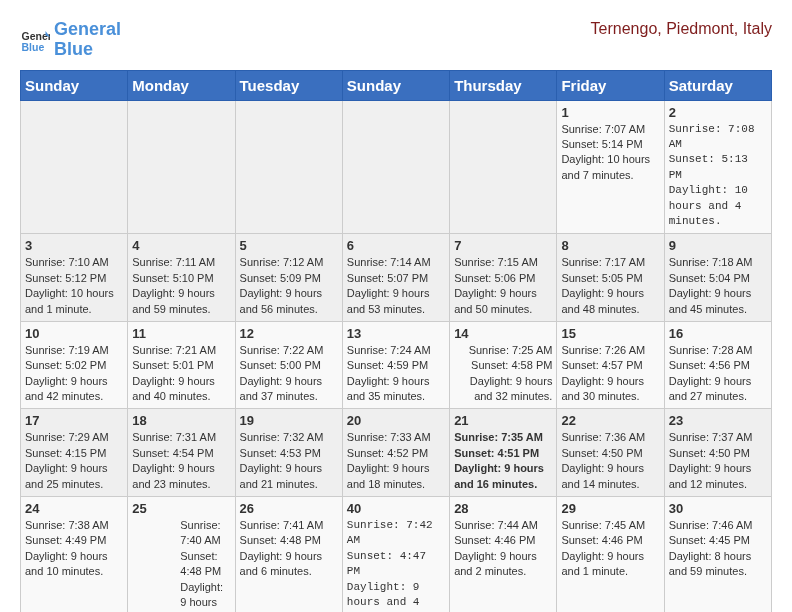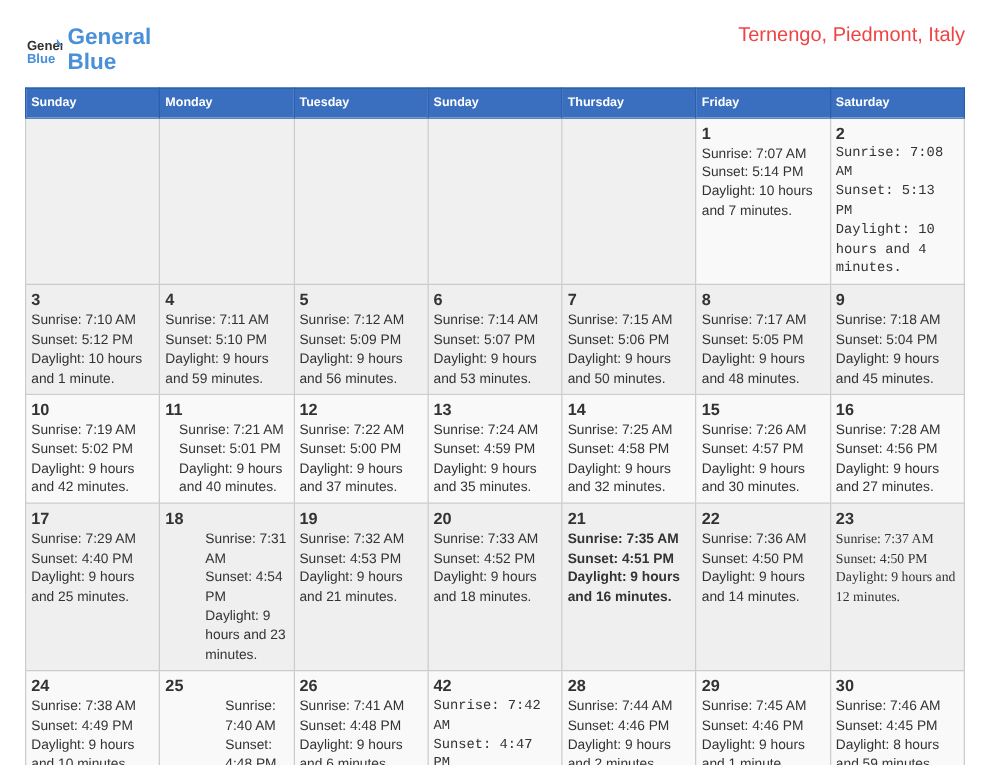--- a/index.html
+++ b/index.html
@@ -37,33 +37,33 @@
     .title-block {
       text-align: right;
     }
     .month-title {
       font-size: 36px;
       font-weight: normal;
       color: #333;
     }
     .location {
       font-size: 16px;
-      color: #ef4444;
+      color: #7f1d1d;
     }
     .calendar {
       width: 100%;
       border-collapse: collapse;
       font-size: 11px;
     }
     .calendar th {
       background: #3a6fbf;
       color: #fff;
       padding: 6px 4px;
       text-align: left;
-      font-size: 10px;
+      font-size: 15px;
       font-weight: bold;
       border: 1px solid #2a5faf;
     }
     .calendar td {
       border: 1px solid #ccc;
       vertical-align: top;
       padding: 4px;
       width: 107px;
       min-height: 80px;
       color: #333;
@@ -191,65 +191,65 @@
       </tr>
       <tr>
         <td>
           <span class="day-number">10</span>
           <div class="day-info" style="white-space: pre-line;">Sunrise: 7:19 AM
 Sunset: 5:02 PM
 Daylight: 9 hours and 42 minutes.</div>
         </td>
         <td>
           <span class="day-number">11</span>
-          <div class="day-info" style="white-space: pre-line; margin-left: 11px;">Sunrise: 7:21 AM
+          <div class="day-info" style="white-space: pre-line;">Sunrise: 7:21 AM
 Sunset: 5:01 PM
 Daylight: 9 hours and 40 minutes.</div>
         </td>
         <td>
           <span class="day-number">12</span>
           <div class="day-info" style="white-space: pre-line;">Sunrise: 7:22 AM
 Sunset: 5:00 PM
 Daylight: 9 hours and 37 minutes.</div>
         </td>
         <td>
           <span class="day-number">13</span>
           <div class="day-info" style="white-space: pre-line;">Sunrise: 7:24 AM
 Sunset: 4:59 PM
 Daylight: 9 hours and 35 minutes.</div>
         </td>
         <td>
           <span class="day-number">14</span>
-          <div class="day-info" style="white-space: pre-line;">Sunrise: 7:25 AM
+          <div class="day-info" style="white-space: pre-line; text-align: right;">Sunrise: 7:25 AM
 Sunset: 4:58 PM
 Daylight: 9 hours and 32 minutes.</div>
         </td>
         <td>
           <span class="day-number">15</span>
           <div class="day-info" style="white-space: pre-line;">Sunrise: 7:26 AM
 Sunset: 4:57 PM
 Daylight: 9 hours and 30 minutes.</div>
         </td>
         <td>
           <span class="day-number">16</span>
           <div class="day-info" style="white-space: pre-line;">Sunrise: 7:28 AM
 Sunset: 4:56 PM
 Daylight: 9 hours and 27 minutes.</div>
         </td>
       </tr>
       <tr>
         <td>
           <span class="day-number">17</span>
           <div class="day-info" style="white-space: pre-line;">Sunrise: 7:29 AM
-Sunset: 4:40 PM
+Sunset: 4:15 PM
 Daylight: 9 hours and 25 minutes.</div>
         </td>
         <td>
           <span class="day-number">18</span>
-          <div class="day-info" style="white-space: pre-line; margin-left: 32px;">Sunrise: 7:31 AM
+          <div class="day-info" style="white-space: pre-line;">Sunrise: 7:31 AM
 Sunset: 4:54 PM
 Daylight: 9 hours and 23 minutes.</div>
         </td>
         <td>
           <span class="day-number">19</span>
           <div class="day-info" style="white-space: pre-line;">Sunrise: 7:32 AM
 Sunset: 4:53 PM
 Daylight: 9 hours and 21 minutes.</div>
         </td>
         <td>
@@ -265,21 +265,21 @@
 Daylight: 9 hours and 16 minutes.</div>
         </td>
         <td>
           <span class="day-number">22</span>
           <div class="day-info" style="white-space: pre-line;">Sunrise: 7:36 AM
 Sunset: 4:50 PM
 Daylight: 9 hours and 14 minutes.</div>
         </td>
         <td>
           <span class="day-number">23</span>
-          <div class="day-info" style="white-space: pre-line; font-family: Liberation Serif, serif;">Sunrise: 7:37 AM
+          <div class="day-info" style="white-space: pre-line;">Sunrise: 7:37 AM
 Sunset: 4:50 PM
 Daylight: 9 hours and 12 minutes.</div>
         </td>
       </tr>
       <tr>
         <td>
           <span class="day-number">24</span>
           <div class="day-info" style="white-space: pre-line;">Sunrise: 7:38 AM
 Sunset: 4:49 PM
 Daylight: 9 hours and 10 minutes.</div>
@@ -290,21 +290,21 @@
 Sunset: 4:48 PM
 Daylight: 9 hours and 8 minutes.</div>
         </td>
         <td>
           <span class="day-number">26</span>
           <div class="day-info" style="white-space: pre-line;">Sunrise: 7:41 AM
 Sunset: 4:48 PM
 Daylight: 9 hours and 6 minutes.</div>
         </td>
         <td>
-          <span class="day-number">42</span>
+          <span class="day-number">40</span>
           <div class="day-info" style="white-space: pre-line; font-family: Liberation Mono, monospace;">Sunrise: 7:42 AM
 Sunset: 4:47 PM
 Daylight: 9 hours and 4 minutes.</div>
         </td>
         <td>
           <span class="day-number">28</span>
           <div class="day-info" style="white-space: pre-line;">Sunrise: 7:44 AM
 Sunset: 4:46 PM
 Daylight: 9 hours and 2 minutes.</div>
         </td>

